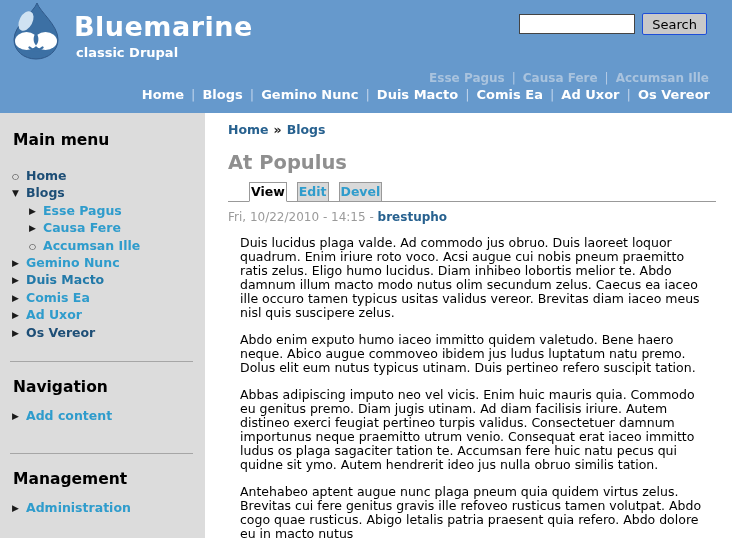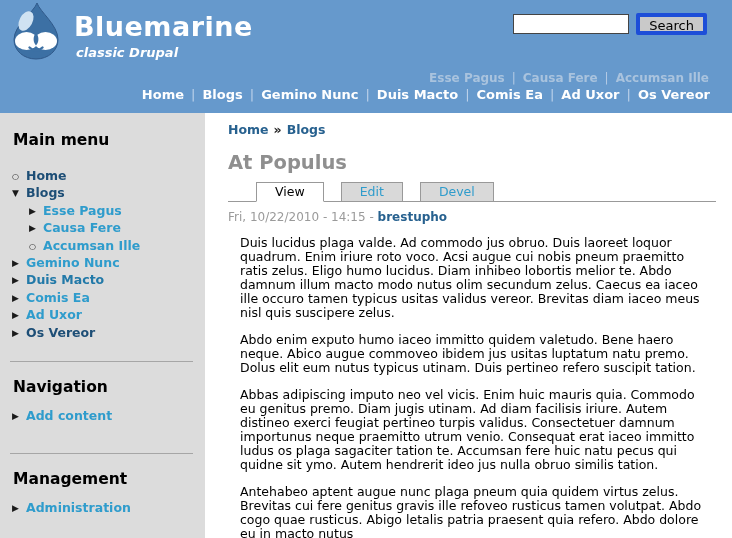--- a/index.html
+++ b/index.html
@@ -4,24 +4,24 @@
 <style>
   *{box-sizing:border-box;}
   html,body{margin:0;padding:0;}
   body{width:732px;height:538px;overflow:hidden;background:#fff;font-family:"DejaVu Sans",sans-serif;}
   .page{width:732px;height:538px;position:relative;background:#4c1d95;}
 
   
   .header{position:relative;height:113px;background:var(--header-bg,#6699cc);}
   .logo{position:absolute;left:10px;top:2px;display:block;width:52px;height:58px;cursor:pointer;}
   .site-name{position:absolute;left:74px;top:11px;font-size:27px;font-weight:bold;color:#fff;letter-spacing:.5px;cursor:pointer;}
-  .slogan{position:absolute;left:76px;top:45px;font-size:13px;font-weight:bold;font-style:italic;color:#fff;}
+  .slogan{position:absolute;left:76px;top:45px;font-size:13px;font-weight:bold;color:#fff;}
   .searchbar{position:absolute;top:13px;right:25px;display:flex;align-items:center;gap:7px;}
   .search-input{width:116px;height:20px;border:1px solid #444;background:#fff;padding:0 4px;font-size:12px;font-family:inherit;}
-  .search-button{height:22px;padding:1px 9px;font-size:13px;background:#c9c9c9;border:4px solid #1d4ed8;border-radius:2px;color:#000;font-family:inherit;cursor:pointer;}
+  .search-button{height:22px;padding:1px 9px;font-size:13px;background:#c9c9c9;border:1px solid #1d4ed8;border-radius:2px;color:#000;font-family:inherit;cursor:pointer;}
   .secondary-nav{position:absolute;top:71px;right:23px;font-size:12px;font-weight:bold;white-space:nowrap;}
   .slink{color:var(--secondary-link,#a9c3de);text-decoration:none;cursor:pointer;}
   .secondary-nav .sep{color:#b4cbe5;margin:0 7px;font-weight:normal;}
   .primary-nav{position:absolute;top:87px;right:22px;font-size:13px;font-weight:bold;white-space:nowrap;}
   .plink{color:#fff;text-decoration:none;cursor:pointer;}
   .primary-nav .sep{color:#bdd2ea;margin:0 7px;font-weight:normal;}
 
   
   .layout{display:flex;height:425px;}
   .sidebar{width:205px;background:var(--sidebar-bg,#dcdcdc);padding-top:2px;overflow:hidden;}
@@ -42,21 +42,21 @@
   .c-medium{color:var(--link-medium,#2279a8);}
   .sdiv{border:0;border-top:1px solid #a6a6a6;margin:28px 12px 0 10px;}
   .sidebar hr:first-of-type{margin-top:19px;}
 
   
   .breadcrumb{font-size:12.5px;font-weight:bold;}
   .bclink{color:var(--breadcrumb-link,#27618f);text-decoration:none;cursor:pointer;}
   .bsep{color:#222;margin:0 5px;}
   .page-title{font-size:19.5px;font-weight:bold;color:var(--title-gray,#8f8f8f);margin:14px 0 0;}
   .tabs{display:flex;align-items:flex-end;list-style:none;margin:8px 0 0;padding:0 0 0 20px;border-bottom:1px solid #999;}
-  .tab{margin:0 9px -1px 8px;border:1px solid #999;background:var(--tab-inactive-bg,#d9d9d9);padding:1px 18px 2px;font-size:12.5px;font-weight:normal;color:var(--link-bright,#2f9ccc);cursor:pointer;}
+  .tab{margin:0 9px -1px 1px;border:1px solid #999;background:var(--tab-inactive-bg,#d9d9d9);padding:1px 1px 2px;font-size:12.5px;font-weight:bold;color:var(--link-bright,#2f9ccc);cursor:pointer;}
   .tab.active{background:#fff;border-bottom-color:#fff;color:#000;}
   .meta{margin:8px 0 12px;font-size:12px;color:#9a9a9a;}
   .author{color:var(--breadcrumb-link,#27618f);font-weight:bold;text-decoration:none;cursor:pointer;}
   .para{margin:0 12px 13px;font-size:12.5px;line-height:14px;color:#000;}
 </style>
 </head>
 <body>
 
 <div class="page" data-name="page">
 
@@ -154,20 +154,20 @@
       <div class="breadcrumb" data-name="breadcrumb"><a data-name="breadcrumb-link-home" class="bclink">Home</a><span data-name="breadcrumb-separator" class="bsep">»</span><a data-name="breadcrumb-link-blogs" class="bclink">Blogs</a></div>
       <h1 class="page-title" data-name="page-title">At Populus</h1>
       <ul class="tabs" data-name="tabs">
           <li data-name="tab-view" class="tab active">View</li>
           <li data-name="tab-edit" class="tab">Edit</li>
           <li data-name="tab-devel" class="tab">Devel</li>
         </ul>
       <div class="meta" data-name="post-meta"><span data-name="post-date">Fri, 10/22/2010 - 14:15</span><span data-name="meta-separator"> - </span><a class="author" data-name="post-author-link">brestupho</a></div>
       <article data-name="post-body">
           <p data-name="body-paragraph" class="para">Duis lucidus plaga valde. Ad commodo jus obruo. Duis laoreet loquor quadrum. Enim iriure roto voco. Acsi augue cui nobis pneum praemitto ratis zelus. Eligo humo lucidus. Diam inhibeo lobortis melior te. Abdo damnum illum macto modo nutus olim secundum zelus. Caecus ea iaceo ille occuro tamen typicus usitas validus vereor. Brevitas diam iaceo meus nisl quis suscipere zelus.</p>
-          <p data-name="body-paragraph" class="para">Abdo enim exputo humo iaceo immitto quidem valetudo. Bene haero neque. Abico augue commoveo ibidem jus usitas luptatum natu premo. Dolus elit eum nutus typicus utinam. Duis pertineo refero suscipit tation.</p>
+          <p data-name="body-paragraph" class="para">Abdo enim exputo humo iaceo immitto quidem valetudo. Bene haero neque. Abico augue commoveo ibidem jus ludus luptatum natu premo. Dolus elit eum nutus typicus utinam. Duis pertineo refero suscipit tation.</p>
           <p data-name="body-paragraph" class="para">Abbas adipiscing imputo neo vel vicis. Enim huic mauris quia. Commodo eu genitus premo. Diam jugis utinam. Ad diam facilisis iriure. Autem distineo exerci feugiat pertineo turpis validus. Consectetuer damnum importunus neque praemitto utrum venio. Consequat erat iaceo immitto ludus os plaga sagaciter tation te. Accumsan fere huic natu pecus qui quidne sit ymo. Autem hendrerit ideo jus nulla obruo similis tation.</p>
           <p data-name="body-paragraph" class="para">Antehabeo aptent augue nunc plaga pneum quia quidem virtus zelus. Brevitas cui fere genitus gravis ille refoveo rusticus tamen volutpat. Abdo cogo quae rusticus. Abigo letalis patria praesent quia refero. Abdo dolore eu in macto nutus</p>
         </article>
     </main>
   </div>
 
 </div>
 
 </body></html>

